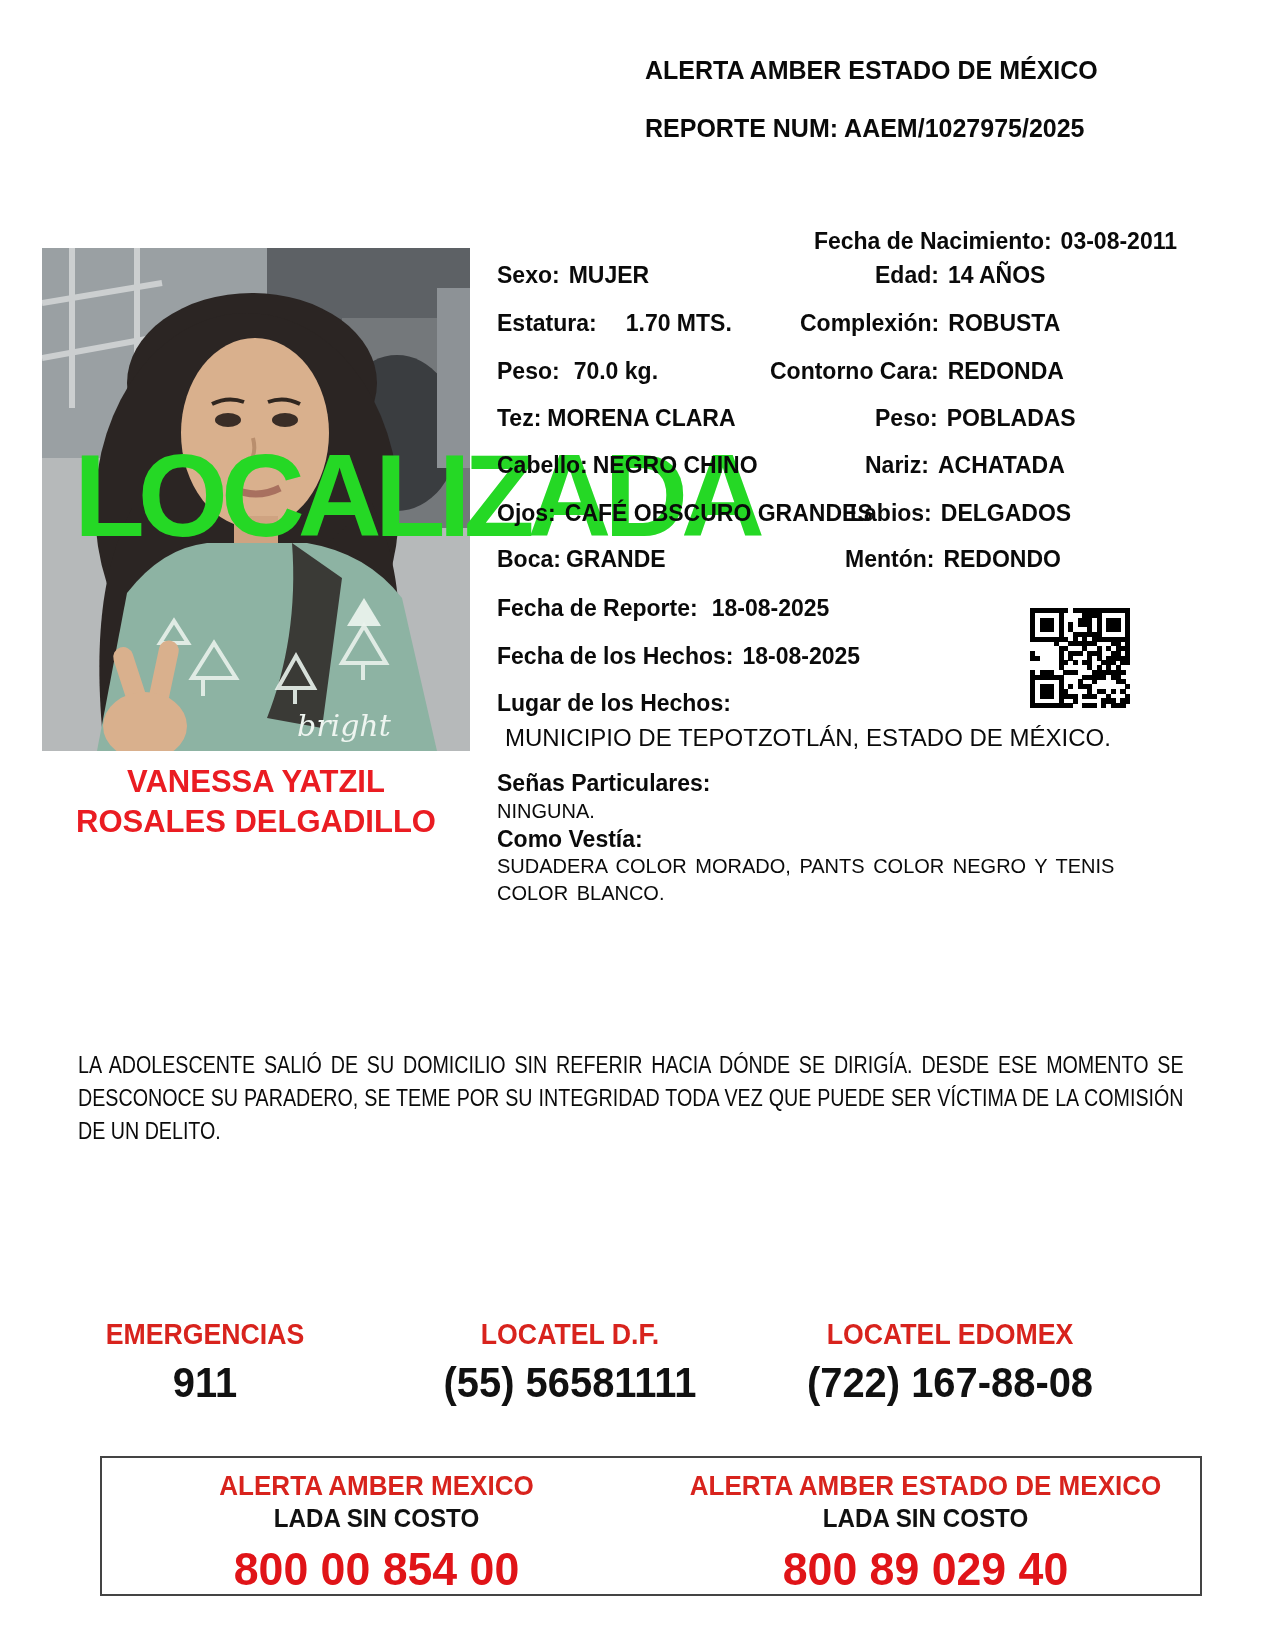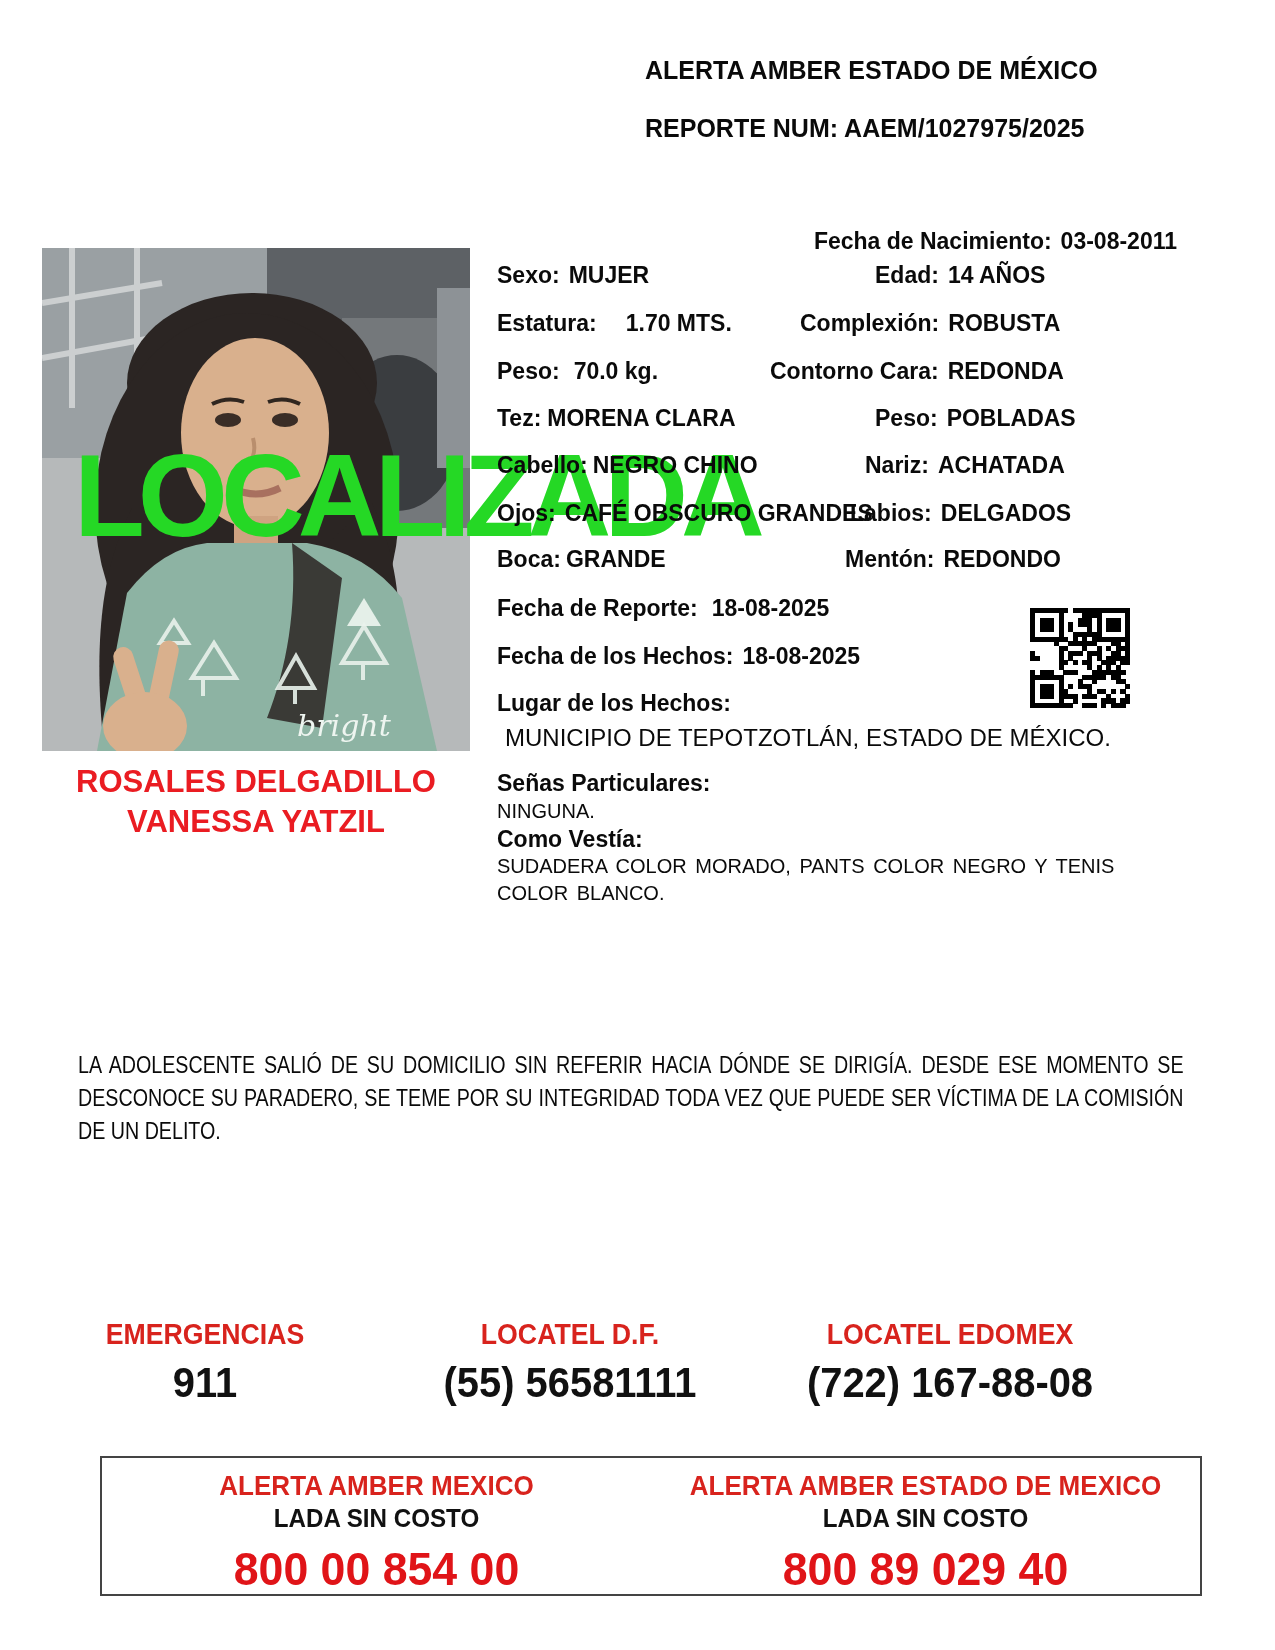--- a/index.html
+++ b/index.html
@@ -126,22 +126,22 @@
         <rect x="78" y="398" width="20" height="64" rx="10" transform="rotate(-18 88 430)"></rect>
         <rect x="112" y="392" width="20" height="66" rx="10" transform="rotate(12 122 425)"></rect>
         <ellipse cx="103" cy="478" rx="42" ry="34"></ellipse>
       </g>
     </svg>
   </div>
 
   <div class="localizada">LOCALIZADA</div>
 
   <div class="name">
+    <div>VANESSA YATZIL</div>
     <div>ROSALES DELGADILLO</div>
-    <div>VANESSA YATZIL</div>
   </div>
 
   <div class="details">
 
     <div class="drow drow-right" style="top:8px">
       <span class="lbl">Fecha de Nacimiento:</span><span class="val">03-08-2011</span>
     </div>
 
     <div class="drow" style="top:42px">
       <span class="lbl">Sexo:</span><span class="val">MUJER</span>

